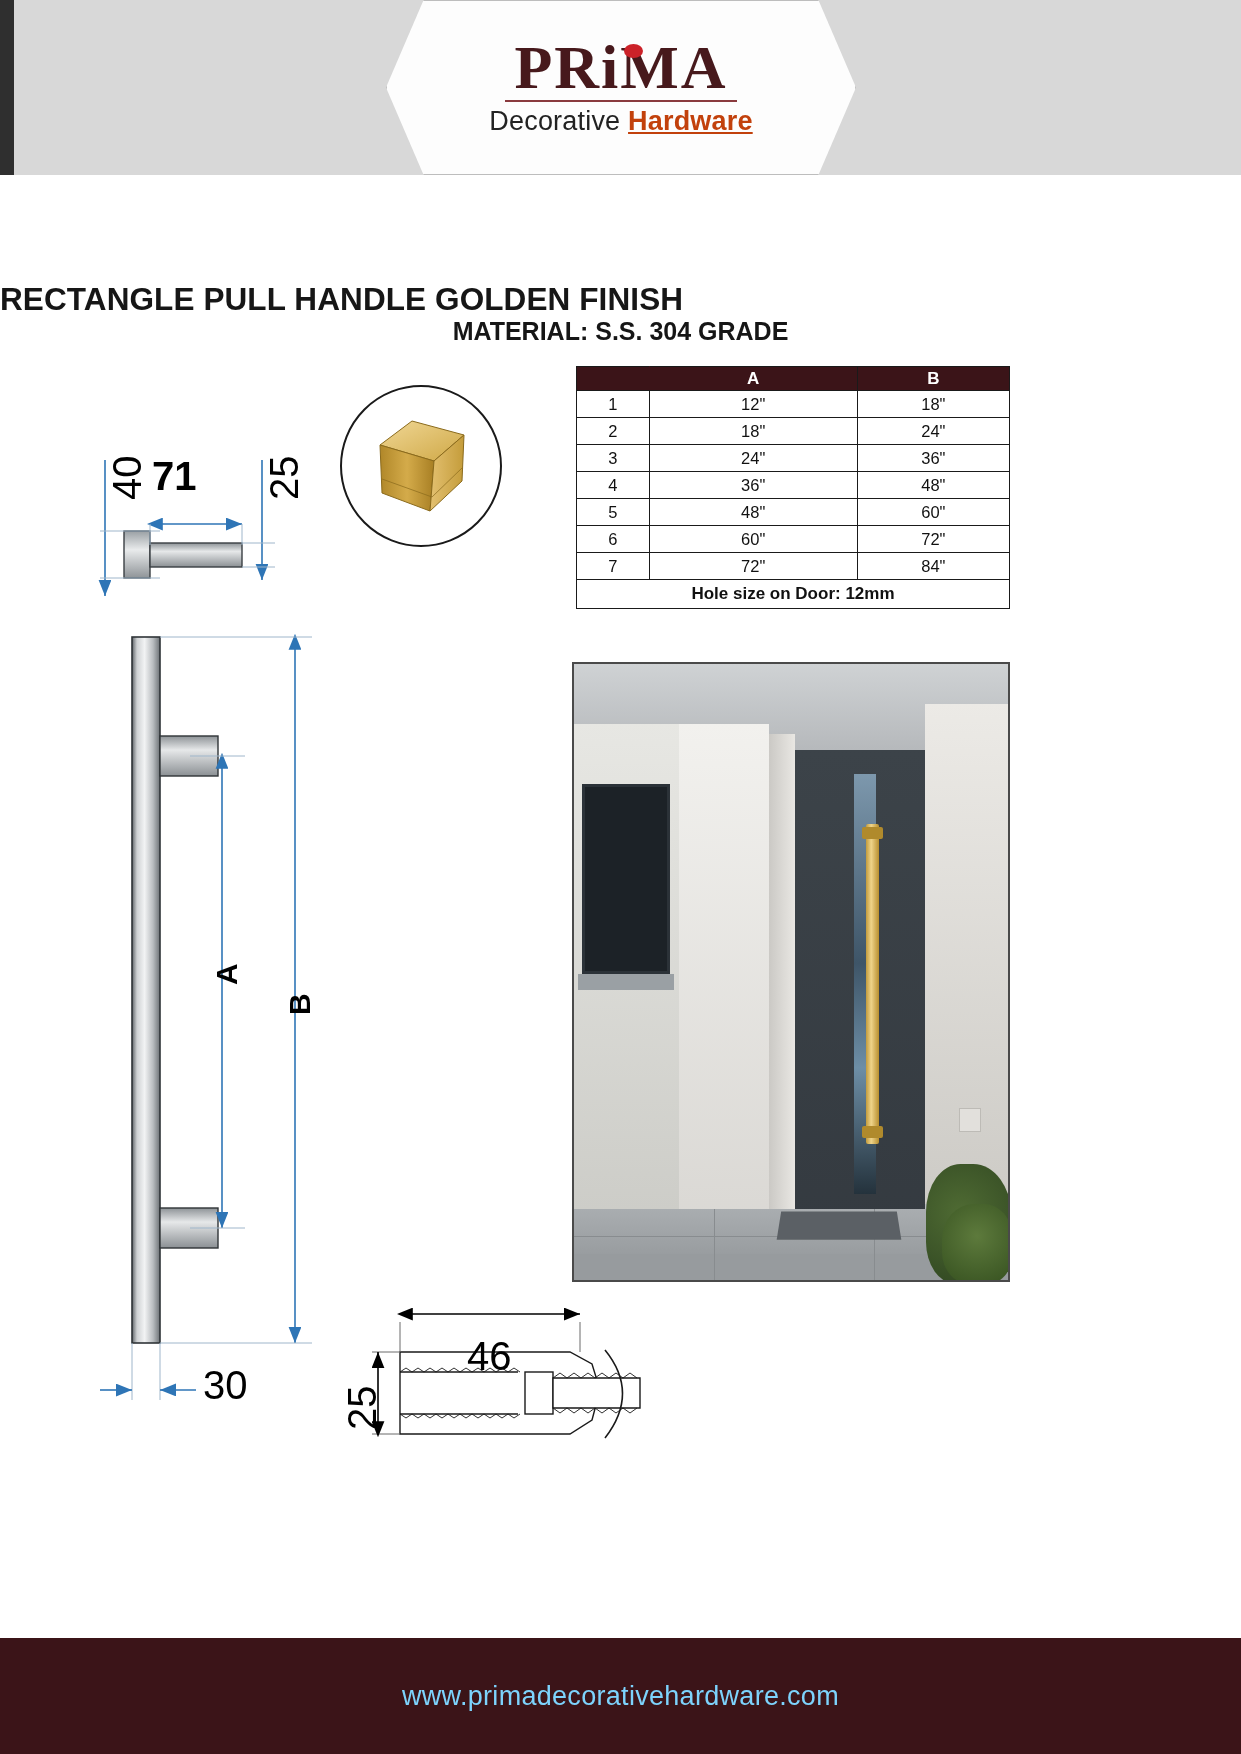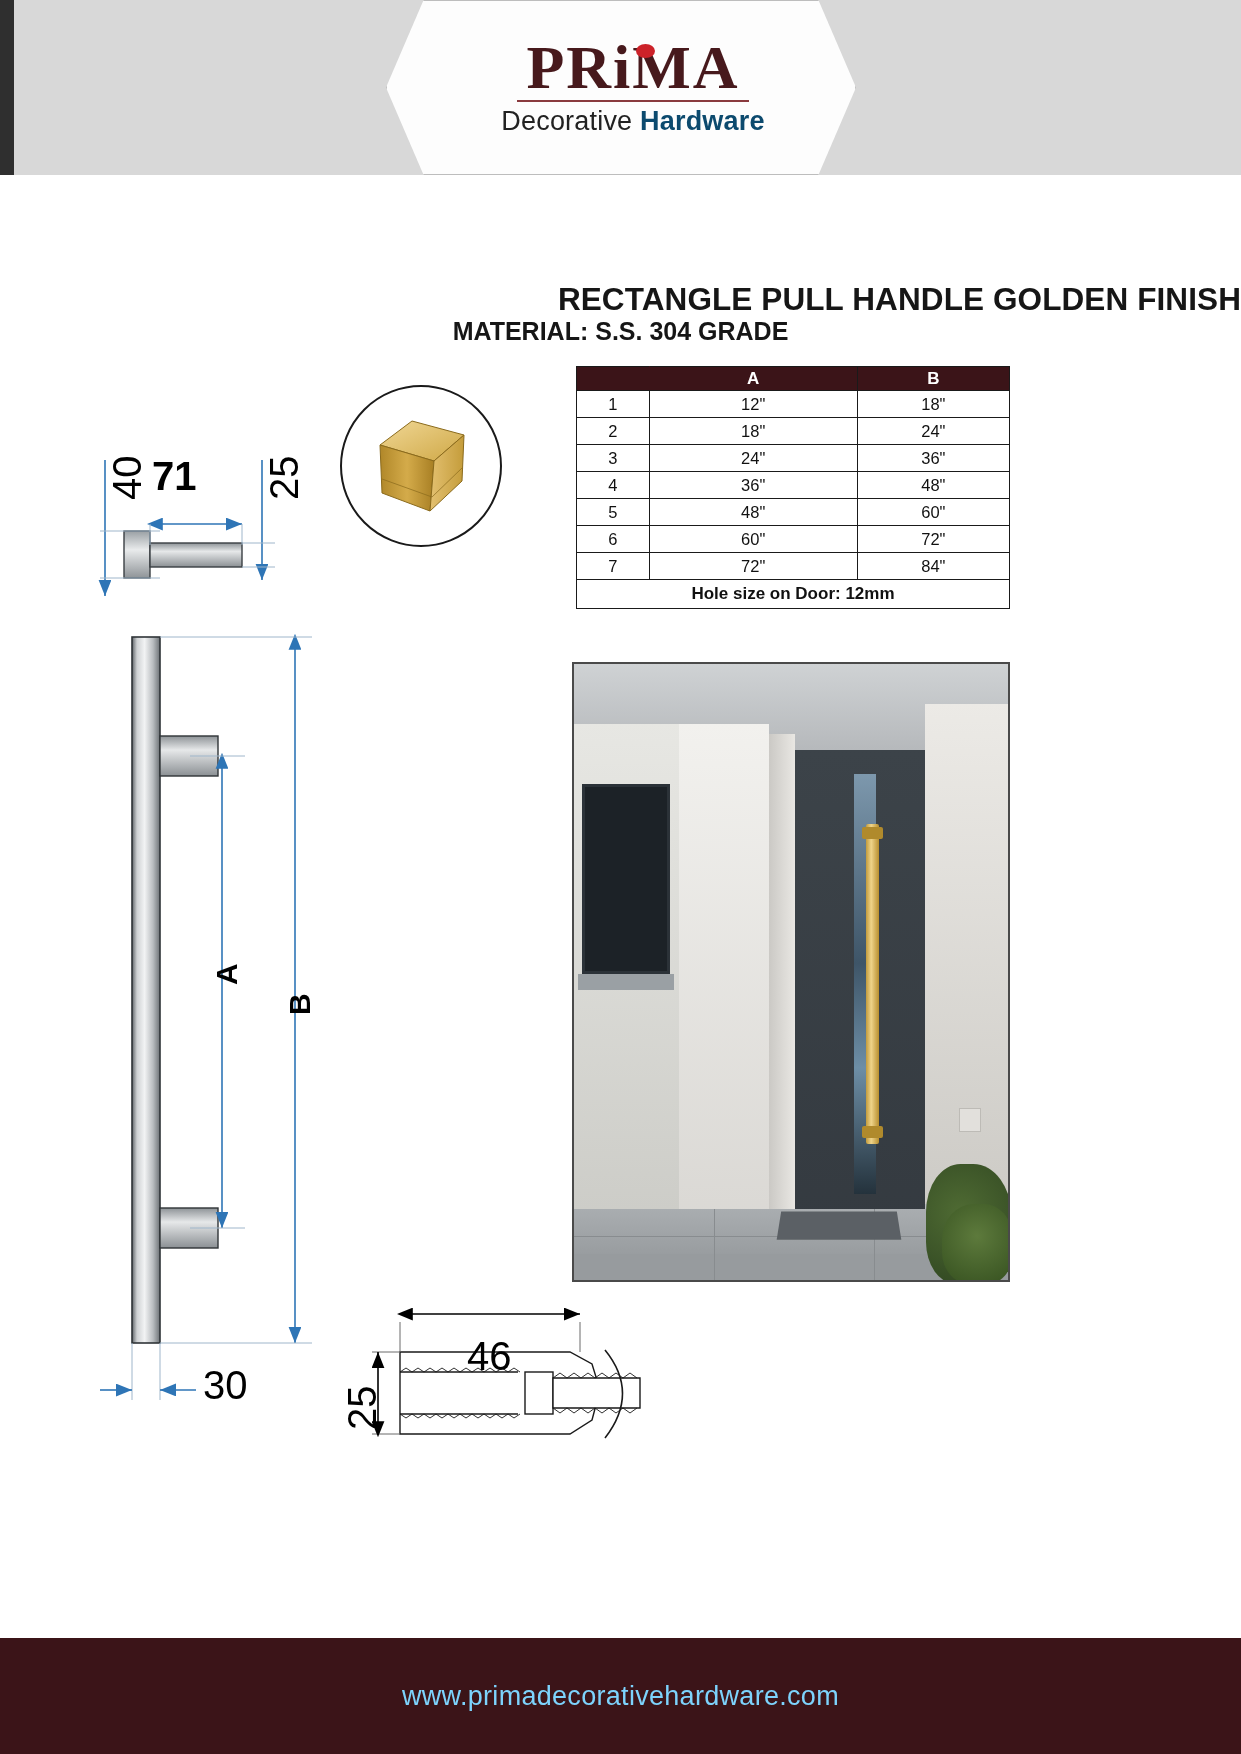--- a/index.html
+++ b/index.html
@@ -22,44 +22,44 @@
     background:#d8d8d8;
   }
   .logo-plate{
     position:absolute;left:386px;top:0px;width:470px;height:175px;
     background:#fdfdfd;
     clip-path:polygon(8% 0%,92% 0%,100% 50%,92% 100%,8% 100%,0% 50%);
     border:1px solid #bdbdbd;
     box-sizing:border-box;
   }
   .logo-inner{
-    position:absolute;left:12px;top:0;width:100%;height:100%;
+    position:absolute;left:0;top:0;width:100%;height:100%;
     display:flex;flex-direction:column;align-items:center;justify-content:center;
   }
   .logo-prima-wrap{position:relative;}
   .logo-prima{
     font-family:"Liberation Serif", serif;
     font-size:62px;font-weight:700;color:#47191c;
     letter-spacing:2px;line-height:0.96;
   }
   .logo-dot{
     position:absolute;width:19px;height:14px;border-radius:50%;
     background:#cc2229;left:110px;top:6px;
   }
   .logo-rule{
     width:232px;height:2px;background:#8a3a3e;margin-top:2px;margin-bottom:4px;
   }
   .logo-sub{
     font-size:27px;color:#222;letter-spacing:.2px;
   }
-  .logo-sub b{font-weight:700;color:#0c4a6e;}
+  .logo-sub b{font-weight:700;color:#c2410c;text-decoration:underline;}
 
   
   .title1{
-    position:absolute;left:0;top:281px;width:1241px;text-align:right;
+    position:absolute;left:0;top:281px;width:1241px;text-align:left;
     font-size:31.5px;font-weight:700;color:#161616;letter-spacing:.1px;
   }
   .title2{
     position:absolute;left:0;top:317px;width:1241px;text-align:center;
     font-size:25px;font-weight:700;color:#161616;
   }
 
   
   .spec-table{
     position:absolute;left:576px;top:366px;width:434px;

